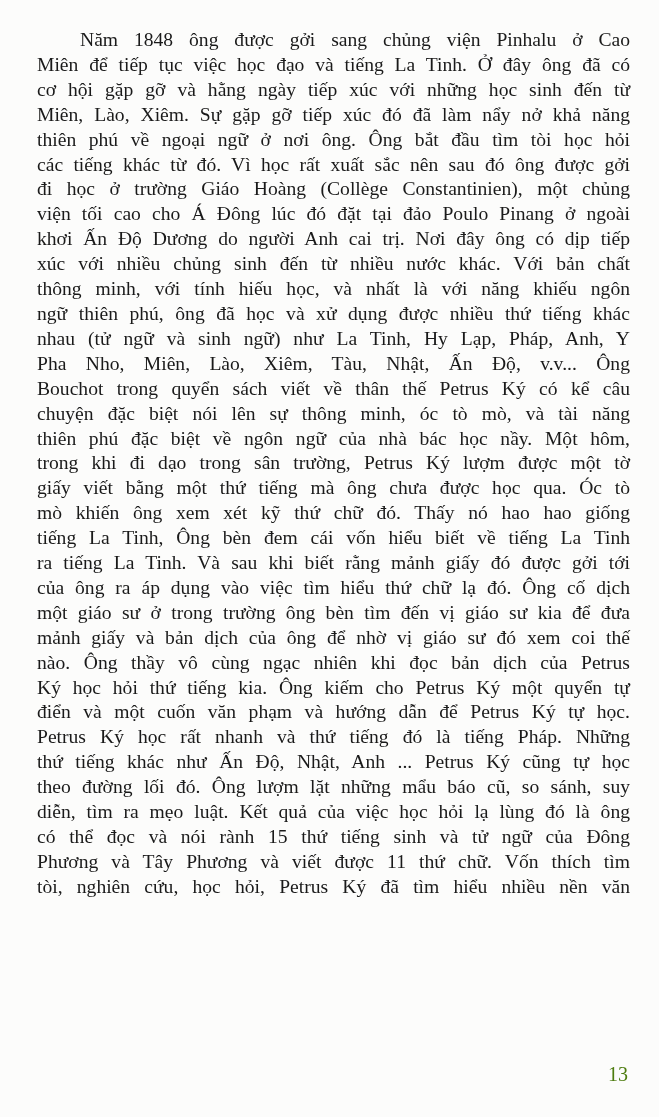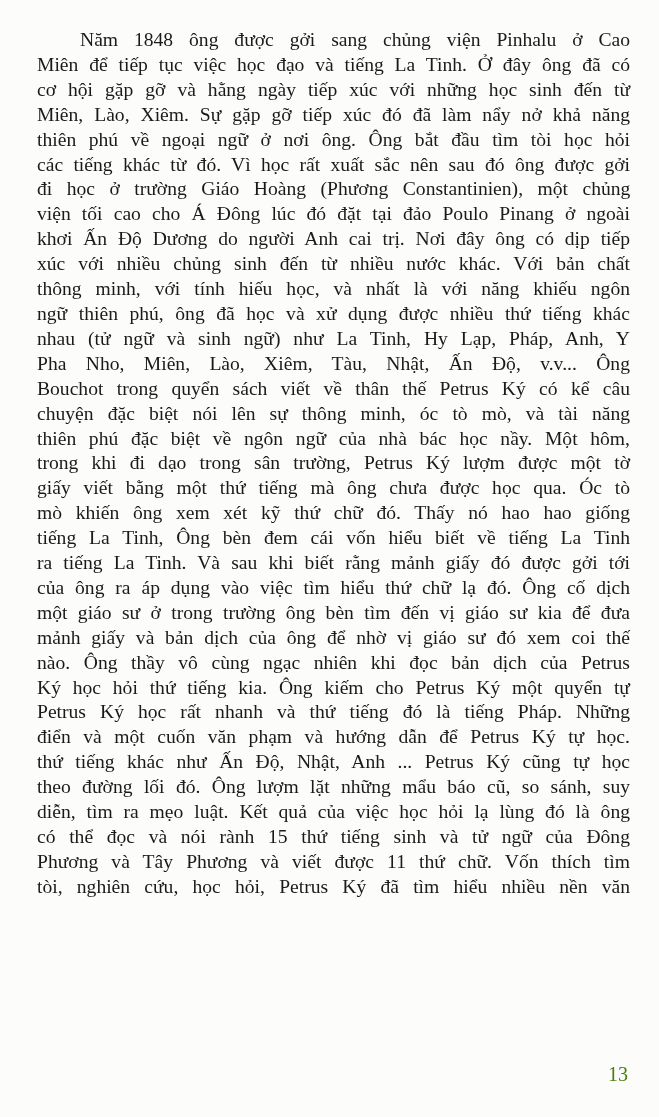--- a/index.html
+++ b/index.html
@@ -55,43 +55,43 @@
 <body>
 
 <div class="page">
   <div class="text-block" id="text-block">
     <span class="line first" style="white-space: nowrap; word-spacing: 10.99px; text-align: left; text-align-last: left;">Năm 1848 ông được gởi sang chủng viện Pinhalu ở Cao</span>
     <span class="line" style="white-space: nowrap; word-spacing: 5.94px; text-align: left; text-align-last: left;">Miên để tiếp tục việc học đạo và tiếng La Tinh. Ở đây ông đã có</span>
     <span class="line" style="white-space: nowrap; word-spacing: 7.06px; text-align: left; text-align-last: left;">cơ hội gặp gỡ và hằng ngày tiếp xúc với những học sinh đến từ</span>
     <span class="line" style="white-space: nowrap; word-spacing: 6.03px; text-align: left; text-align-last: left;">Miên, Lào, Xiêm. Sự gặp gỡ tiếp xúc đó đã làm nẩy nở khả năng</span>
     <span class="line" style="white-space: nowrap; word-spacing: 7.66px; text-align: left; text-align-last: left;">thiên phú về ngoại ngữ ở nơi ông. Ông bắt đầu tìm tòi học hỏi</span>
     <span class="line" style="white-space: nowrap; word-spacing: 5.42px; text-align: left; text-align-last: left;">các tiếng khác từ đó. Vì học rất xuất sắc nên sau đó ông được gởi</span>
-    <span class="line" style="white-space: nowrap; word-spacing: 9.56px; text-align: left; text-align-last: left;">đi học ở trường Giáo Hoàng (Phương Constantinien), một chủng</span>
+    <span class="line" style="white-space: nowrap; word-spacing: 9.56px; text-align: left; text-align-last: left;">đi học ở trường Giáo Hoàng (Collège Constantinien), một chủng</span>
     <span class="line" style="white-space: nowrap; word-spacing: 6.24px; text-align: left; text-align-last: left;">viện tối cao cho Á Đông lúc đó đặt tại đảo Poulo Pinang ở ngoài</span>
     <span class="line" style="white-space: nowrap; word-spacing: 5.89px; text-align: left; text-align-last: left;">khơi Ấn Độ Dương do người Anh cai trị. Nơi đây ông có dịp tiếp</span>
     <span class="line" style="white-space: nowrap; word-spacing: 8.04px; text-align: left; text-align-last: left;">xúc với nhiều chủng sinh đến từ nhiều nước khác. Với bản chất</span>
     <span class="line" style="white-space: nowrap; word-spacing: 9.05px; text-align: left; text-align-last: left;">thông minh, với tính hiếu học, và nhất là với năng khiếu ngôn</span>
     <span class="line" style="white-space: nowrap; word-spacing: 6.64px; text-align: left; text-align-last: left;">ngữ thiên phú, ông đã học và xử dụng được nhiều thứ tiếng khác</span>
     <span class="line" style="white-space: nowrap; word-spacing: 8.03px; text-align: left; text-align-last: left;">nhau (tử ngữ và sinh ngữ) như La Tinh, Hy Lạp, Pháp, Anh, Y</span>
     <span class="line" style="white-space: nowrap; word-spacing: 14.47px; text-align: left; text-align-last: left;">Pha Nho, Miên, Lào, Xiêm, Tàu, Nhật, Ấn Độ, v.v... Ông</span>
     <span class="line" style="white-space: nowrap; word-spacing: 8.42px; text-align: left; text-align-last: left;">Bouchot trong quyển sách viết về thân thế Petrus Ký có kể câu</span>
     <span class="line" style="white-space: nowrap; word-spacing: 9.18px; text-align: center; text-align-last: left;">chuyện đặc biệt nói lên sự thông minh, óc tò mò, và tài năng</span>
     <span class="line" style="white-space: nowrap; word-spacing: 7.77px; text-align: left; text-align-last: left;">thiên phú đặc biệt về ngôn ngữ của nhà bác học nầy. Một hôm,</span>
     <span class="line" style="white-space: nowrap; word-spacing: 8.25px; text-align: left; text-align-last: left;">trong khi đi dạo trong sân trường, Petrus Ký lượm được một tờ</span>
     <span class="line" style="white-space: nowrap; word-spacing: 7.88px; text-align: left; text-align-last: left;">giấy viết bằng một thứ tiếng mà ông chưa được học qua. Óc tò</span>
     <span class="line" style="white-space: nowrap; word-spacing: 8.76px; text-align: left; text-align-last: left;">mò khiến ông xem xét kỹ thứ chữ đó. Thấy nó hao hao giống</span>
     <span class="line" style="white-space: nowrap; word-spacing: 7.94px; text-align: left; text-align-last: left;">tiếng La Tinh, Ông bèn đem cái vốn hiểu biết về tiếng La Tinh</span>
     <span class="line" style="white-space: nowrap; word-spacing: 6.25px; text-align: left; text-align-last: left;">ra tiếng La Tinh. Và sau khi biết rằng mảnh giấy đó được gởi tới</span>
     <span class="line" style="white-space: nowrap; word-spacing: 5.98px; text-align: left; text-align-last: left;">của ông ra áp dụng vào việc tìm hiểu thứ chữ lạ đó. Ông cố dịch</span>
     <span class="line" style="white-space: nowrap; word-spacing: 5.46px; text-align: left; text-align-last: left;">một giáo sư ở trong trường ông bèn tìm đến vị giáo sư kia để đưa</span>
     <span class="line" style="white-space: nowrap; word-spacing: 5.89px; text-align: left; text-align-last: left;">mảnh giấy và bản dịch của ông để nhờ vị giáo sư đó xem coi thế</span>
     <span class="line" style="white-space: nowrap; word-spacing: 8.65px; text-align: left; text-align-last: left;">nào. Ông thầy vô cùng ngạc nhiên khi đọc bản dịch của Petrus</span>
     <span class="line" style="white-space: nowrap; word-spacing: 6.89px; text-align: left; text-align-last: left;">Ký học hỏi thứ tiếng kia. Ông kiếm cho Petrus Ký một quyển tự</span>
+    <span class="line" style="white-space: nowrap; word-spacing: 7.6px; text-align: left; text-align-last: left;">điển và một cuốn văn phạm và hướng dẫn để Petrus Ký tự học.</span>
     <span class="line" style="white-space: nowrap; word-spacing: 9.15px; text-align: left; text-align-last: left;">Petrus Ký học rất nhanh và thứ tiếng đó là tiếng Pháp. Những</span>
-    <span class="line" style="white-space: nowrap; word-spacing: 7.6px; text-align: left; text-align-last: left;">điển và một cuốn văn phạm và hướng dẫn để Petrus Ký tự học.</span>
     <span class="line" style="white-space: nowrap; word-spacing: 7.58px; text-align: left; text-align-last: left;">thứ tiếng khác như Ấn Độ, Nhật, Anh ... Petrus Ký cũng tự học</span>
     <span class="line" style="white-space: nowrap; word-spacing: 6.49px; text-align: left; text-align-last: left;">theo đường lối đó. Ông lượm lặt những mẩu báo cũ, so sánh, suy</span>
     <span class="line" style="white-space: nowrap; word-spacing: 5.98px; text-align: left; text-align-last: left;">diễn, tìm ra mẹo luật. Kết quả của việc học hỏi lạ lùng đó là ông</span>
     <span class="line" style="white-space: nowrap; word-spacing: 8.75px; text-align: left; text-align-last: left;">có thể đọc và nói rành 15 thứ tiếng sinh và tử ngữ của Đông</span>
     <span class="line" style="white-space: nowrap; word-spacing: 8.19px; text-align: left; text-align-last: left;">Phương và Tây Phương và viết được 11 thứ chữ. Vốn thích tìm</span>
     <span class="line" style="white-space: nowrap; word-spacing: 9.3px; text-align: right; text-align-last: left;">tòi, nghiên cứu, học hỏi, Petrus Ký đã tìm hiểu nhiều nền văn</span>
   </div>
 
   <div class="page-number">13</div>
 </div>

